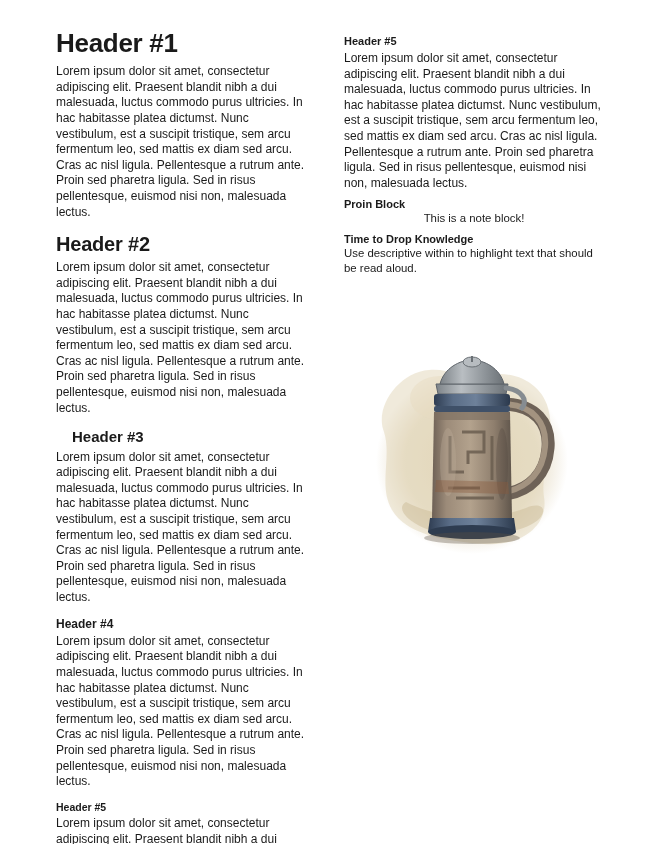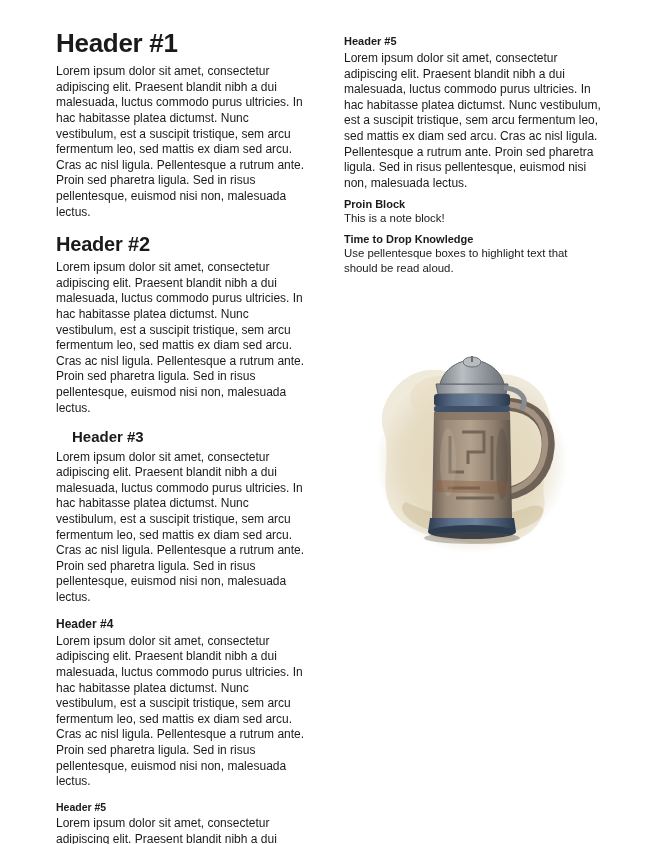--- a/index.html
+++ b/index.html
@@ -87,20 +87,21 @@
 
   .note-title {
     font-size: 11px;
     font-weight: bold;
     margin: 7px 0 1px 0;
   }
   .note-text {
     font-size: 11.4px;
     line-height: 1.30;
     margin: 0;
+    text-align: center;
   }
   .drop-title {
     font-size: 11px;
     font-weight: bold;
     margin: 7px 0 1px 0;
   }
   .desc-text {
     font-size: 11.4px;
     line-height: 1.30;
     margin: 0 0 2px 0;
@@ -147,21 +148,21 @@
 
     <div class="col-right">
 
       <div class="h5-right">Header #5</div>
       <p class="body">Lorem ipsum dolor sit amet, consectetur adipiscing elit. Praesent blandit nibh a dui malesuada, luctus commodo purus ultricies. In hac habitasse platea dictumst. Nunc vestibulum, est a suscipit tristique, sem arcu fermentum leo, sed mattis ex diam sed arcu. Cras ac nisl ligula. Pellentesque a rutrum ante. Proin sed pharetra ligula. Sed in risus pellentesque, euismod nisi non, malesuada lectus.</p>
 
       <div class="note-title">Proin Block</div>
       <p class="note-text">This is a note block!</p>
 
       <div class="drop-title">Time to Drop Knowledge</div>
-      <p class="desc-text">Use pellentesque boxes to highlight text that should be read aloud.</p>
+      <p class="desc-text">Use descriptive within to highlight text that should be read aloud.</p>
 
       <div class="illustration">
         <svg width="260" height="280" viewBox="0 0 260 280" xmlns="http://www.w3.org/2000/svg">
           <defs>
             <linearGradient id="bodyGrad" x1="0" y1="0" x2="1" y2="0">
               <stop offset="0%" stop-color="#6d6055"></stop>
               <stop offset="18%" stop-color="#9c8b79"></stop>
               <stop offset="48%" stop-color="#b3a28d"></stop>
               <stop offset="78%" stop-color="#8e7e6d"></stop>
               <stop offset="100%" stop-color="#5f554b"></stop>

